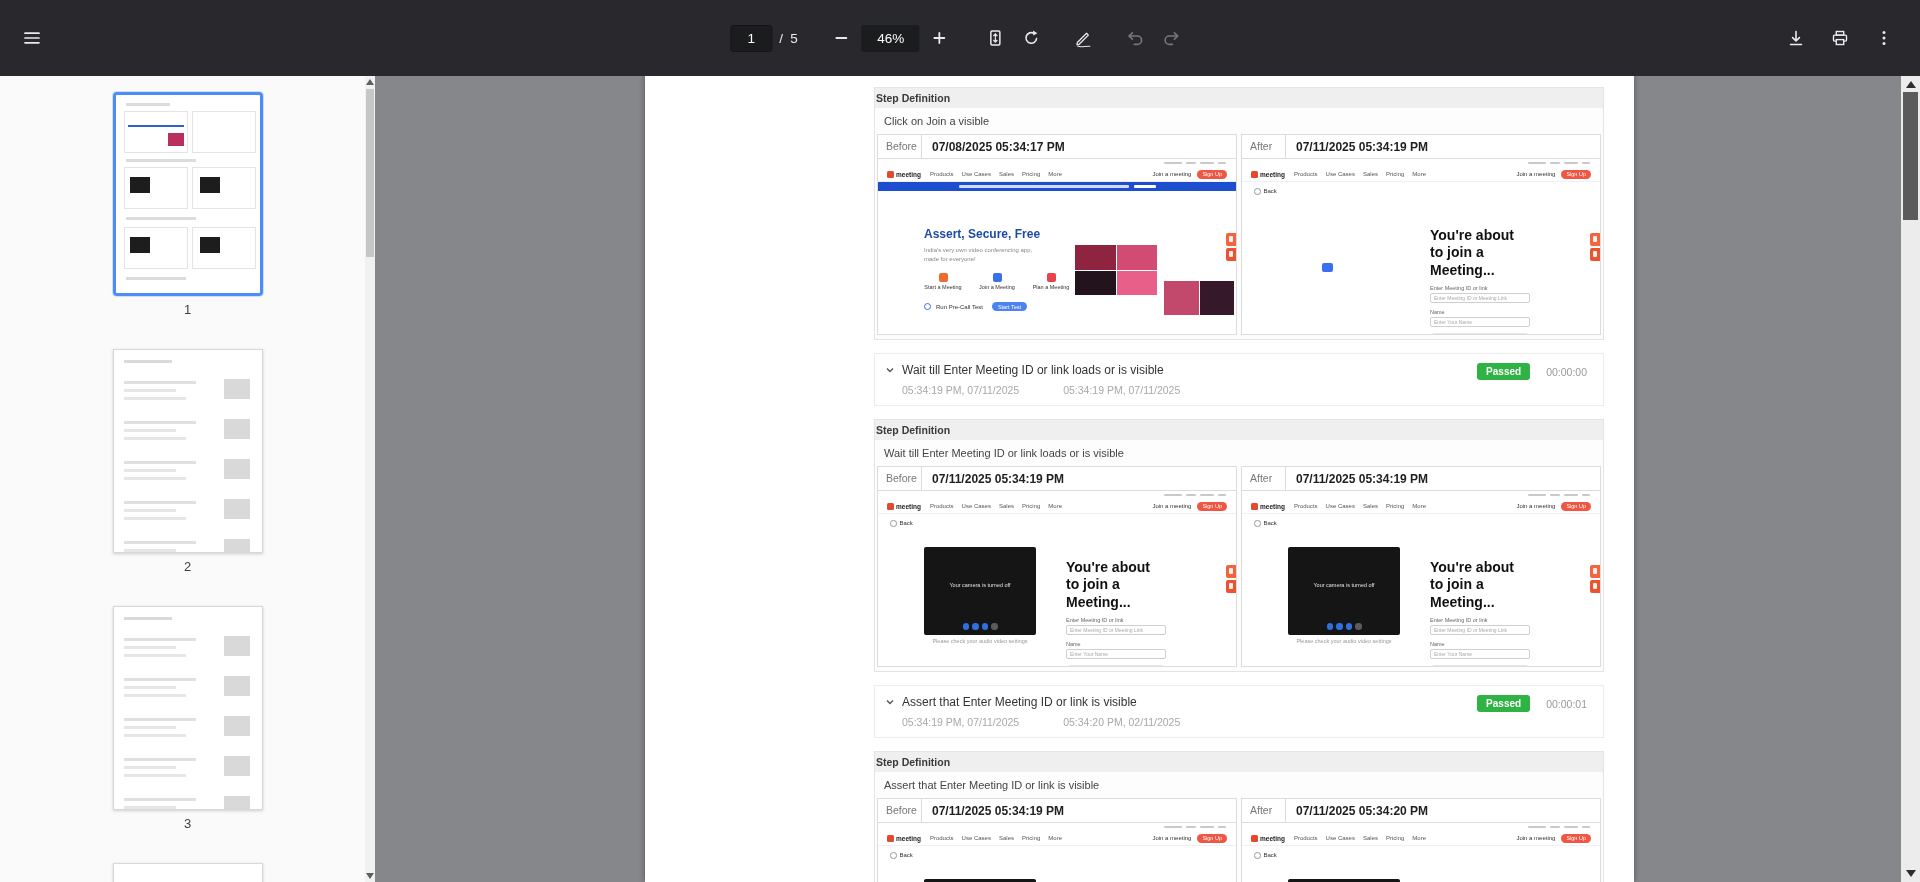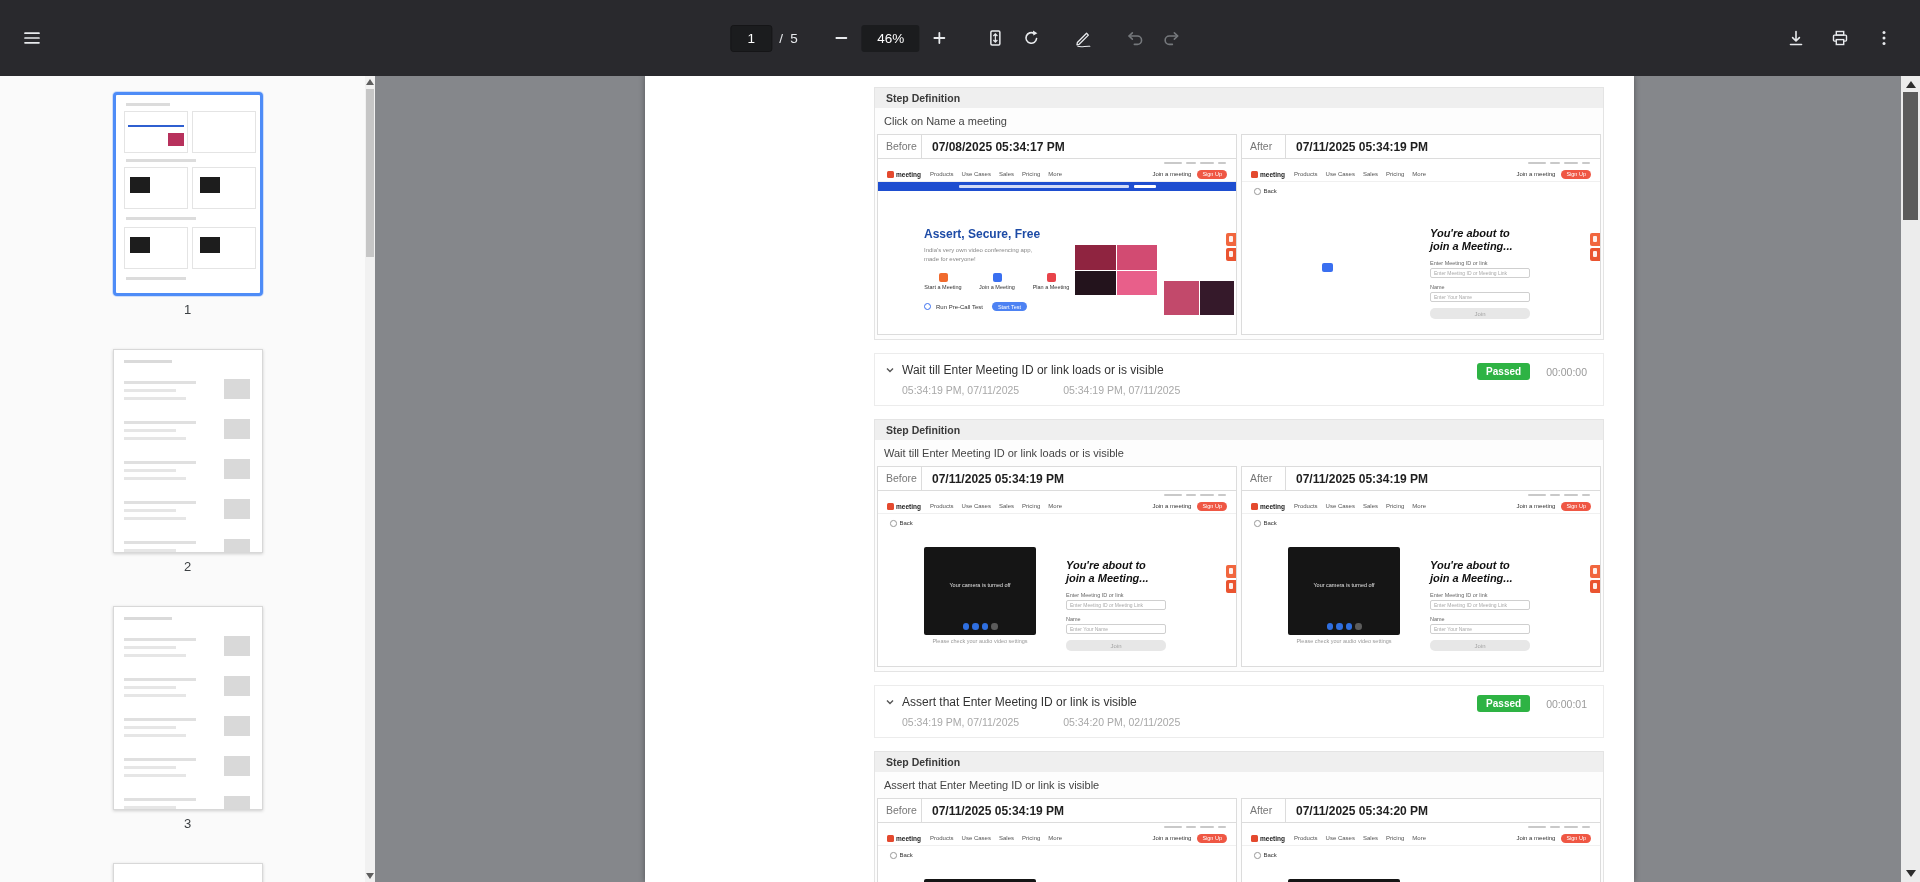--- a/index.html
+++ b/index.html
@@ -50,21 +50,21 @@
   .ss-up { top:3px; border-bottom:6px solid #5f5f5f; }
   .ss-down { bottom:3px; border-top:6px solid #5f5f5f; }
   .ss-thumb { position:absolute; top:13px; left:1px; width:8px; height:168px; background:#c6c6c6; cursor:pointer; }
 
   
   .viewer { position:relative; flex:1; background:#85878b; overflow:hidden; }
   .page { position:absolute; left:270px; top:0; width:989px; height:100%; background:#fff; box-shadow:0 0 6px rgba(0,0,0,.38); }
   .report { position:absolute; left:229px; top:0; width:730px; padding-top:11px; }
 
   .sd-box { border:1px solid #e4e4e4; background:#fdfdfd; }
-  .sd-head { background:#efefef; padding:4px 11px; font-size:10.5px; font-weight:600; color:#3a3a3a; }
+  .sd-head { background:#efefef; padding:4px 1px; font-size:10.5px; font-weight:600; color:#3a3a3a; }
   .sd-desc { padding:7px 9px 5px; font-size:11px; color:#444; }
   .sd-panels { display:flex; gap:4px; padding:2px 2px 4px; }
 
   .panel { flex:1; border:1px solid #dcdcdc; background:#fff; }
   .panel-head { display:flex; align-items:center; height:24px; border-bottom:1px solid #dcdcdc; }
   .ph-label { width:44px; padding-left:8px; font-size:10.5px; color:#777; border-right:1px solid #dcdcdc; line-height:23px; height:100%; }
   .ph-time { padding-left:10px; font-size:12px; font-weight:700; color:#1f1f1f; }
   .shot { position:relative; height:175px; overflow:hidden; background:#fff; }
 
   
@@ -115,21 +115,21 @@
   .ms-left { display:flex; flex-direction:column; flex:none; }
   .ms-video { position:relative; width:112px; height:88px; background:#151515; border-radius:2px; }
   .ms-cam { position:absolute; top:34px; left:0; right:0; text-align:center; font-size:5.5px; color:#e0e0e0; line-height:1.5; padding:0 14px; }
   .ms-ctrl { position:absolute; bottom:5px; left:0; right:0; display:flex; justify-content:center; gap:3px; }
   .ms-ctrl i { width:6.5px; height:6.5px; border-radius:50%; background:#2f6fe0; }
   .ms-ctrl i.g { background:#5c5c5c; }
   .ms-caption { font-size:5.5px; color:#999; margin-top:3px; text-align:center; width:112px; }
   .ms-blank { position:relative; width:112px; height:88px; }
   .ms-spinner { position:absolute; left:34px; top:48px; width:11px; height:9px; background:#3a6ff0; border-radius:2px; }
   .ms-form { margin-left:30px; width:100px; padding-top:12px; }
-  .ms-form-h { font-size:11px; font-weight:700; color:#111; line-height:1.25;font-style:italic; }
+  .ms-form-h { font-size:14px; font-weight:700; color:#111; line-height:1.25; }
   .ms-label { font-size:5.5px; color:#666; margin-top:6px; }
   .ms-input { margin-top:2px; height:10px; border:1px solid #cfcfcf; border-radius:2px; display:flex; align-items:center; padding-left:3px; font-size:5px; color:#aaa; background:#fff; }
   .ms-joinbtn { margin-top:6px; height:11px; background:#e7e7e7; border-radius:5px; display:flex; align-items:center; justify-content:center; font-size:6px; color:#a3a3a3; }
   
   .markers { position:absolute; right:0; top:50%; transform:translateY(-50%); display:flex; flex-direction:column; gap:2px; z-index:5; }
   .marker { position:relative; width:10px; height:13px; border-radius:2px 0 0 2px; }
   .m1 { background:#f1663e; } .m2 { background:#ea5430; }
   .marker::after { content:""; position:absolute; inset:3.5px 3px; background:rgba(255,255,255,.9); border-radius:1px; }
 
   
@@ -351,21 +351,21 @@
         <div class="ss-arrow ss-down"></div>
       </div>
     </aside>
 
     <main class="viewer">
       <div class="page">
         <div class="report">
 
           <div class="sd-box">
             <div class="sd-head">Step Definition</div>
-            <div class="sd-desc">Click on Name a meeting</div>
+            <div class="sd-desc">Click on Join a visible</div>
             <div class="sd-panels">
 
               <div class="panel">
                 <div class="panel-head">
                   <span class="ph-label">Before</span>
                   <span class="ph-time">07/08/2025 05:34:17 PM</span>
                 </div>
                 <div class="shot">
                   <div class="ms">
                     <div class="ms-topline">

